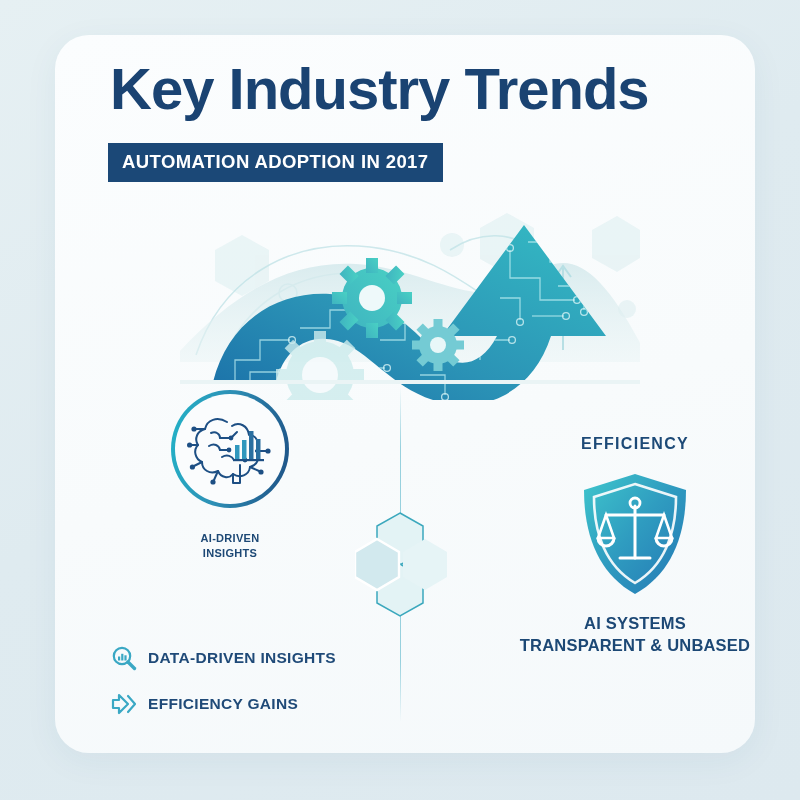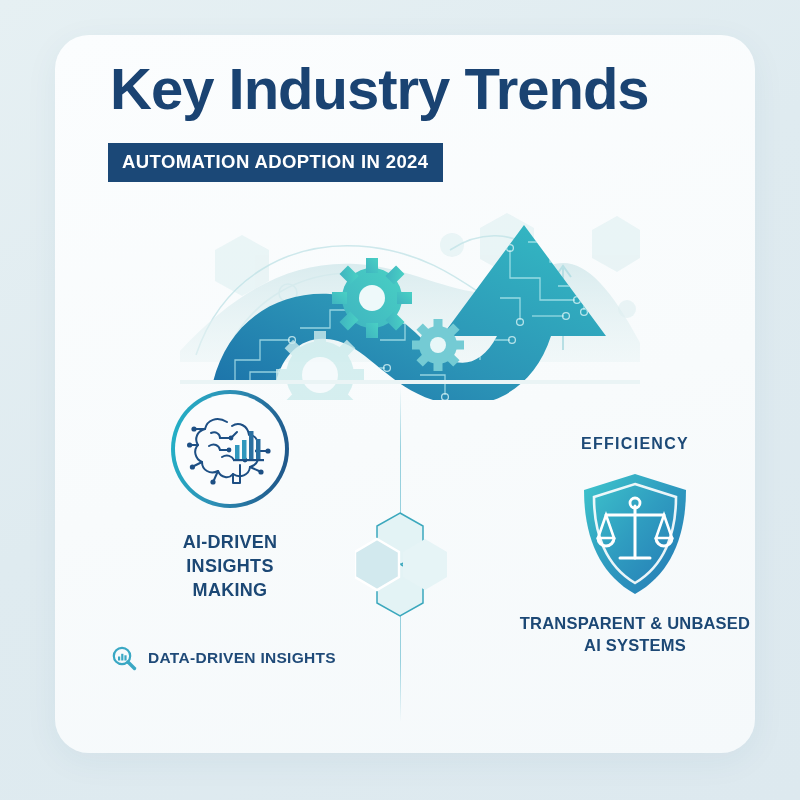--- a/index.html
+++ b/index.html
@@ -59,21 +59,21 @@
     padding:4px;
   }
   .brain-ring-inner{
     width:100%; height:100%; border-radius:50%;
     background:#fafcfd;
     display:flex; align-items:center; justify-content:center;
   }
   .left-label {
     margin-top:23px;
     text-align:center;
-    font-size:18px; font-weight:bold; line-height:1.32;
+    font-size:11px; font-weight:bold; line-height:1.32;
     letter-spacing:.3px; color:#1c4875;
   }
 
   
   .bullets { position:absolute; left:49px; top:600px; width:290px; }
   .bullet { display:flex; align-items:center; height:46px; }
   .bullet-icon { width:40px; flex:0 0 40px; display:flex; align-items:center; justify-content:center; }
   .bullet-text {
     font-size:15.5px; font-weight:bold; letter-spacing:.3px;
     color:#1f4a78; white-space:nowrap; padding-left:4px;
@@ -92,21 +92,21 @@
   }
 </style>
 </head>
 <body>
 
 <div id="canvas">
 
   <div class="card">
 
     <div class="title">Key Industry Trends</div>
-    <div class="badge">AUTOMATION ADOPTION IN 2024</div>
+    <div class="badge">AUTOMATION ADOPTION IN 2017</div>
 
     <div class="hero">
       <svg width="460" height="210" viewBox="0 0 460 210" xmlns="http://www.w3.org/2000/svg">
         <defs>
           <linearGradient id="arrGrad" x1="0" y1="1" x2="1" y2="0">
             <stop offset="0%" stop-color="#1a6fa8"></stop>
             <stop offset="42%" stop-color="#2b93b6"></stop>
             <stop offset="100%" stop-color="#35bcc4"></stop>
           </linearGradient>
           <linearGradient id="gearGrad" x1="0" y1="1" x2="1" y2="0">
@@ -299,41 +299,49 @@
               <rect x="69" y="30" width="4.5" height="20" fill="#2a6fa0"></rect>
               <rect x="46" y="50" width="31" height="2.2" fill="#1d4f84"></rect>
             </g>
           </svg>
         </div>
       </div>
 
       <div class="left-label">
         <div>AI-DRIVEN</div>
         <div>INSIGHTS</div>
-        <div>MAKING</div>
       </div>
     </div>
 
     <div class="bullets">
 
       <div class="bullet">
         <span class="bullet-icon">
           <svg width="26" height="26" viewBox="0 0 26 26" xmlns="http://www.w3.org/2000/svg">
             <circle cx="11" cy="11" r="8.2" fill="none" stroke="#3aa8c4" stroke-width="2.2"></circle>
             <line x1="17" y1="17" x2="23.5" y2="23.5" stroke="#3aa8c4" stroke-width="3.4" stroke-linecap="round"></line>
             <g fill="#3aa8c4">
               <rect x="7" y="11.5" width="2.2" height="4"></rect>
               <rect x="10.2" y="8.8" width="2.2" height="6.7"></rect>
               <rect x="13.4" y="10.3" width="2.2" height="5.2"></rect>
             </g>
           </svg>
         </span>
         <span class="bullet-text">DATA-DRIVEN INSIGHTS</span>
       </div>
 
+      <div class="bullet">
+        <span class="bullet-icon">
+          <svg width="28" height="26" viewBox="0 0 28 26" xmlns="http://www.w3.org/2000/svg">
+            <path d="M3 9 L9 9 L9 4 L18 13 L9 22 L9 17 L3 17 Z" fill="none" stroke="#3aa8c4" stroke-width="2.2" stroke-linejoin="round"></path>
+            <path d="M18 5 L25 13 L18 21" fill="none" stroke="#3aa8c4" stroke-width="2.2" stroke-linecap="round" stroke-linejoin="round"></path>
+          </svg>
+        </span>
+        <span class="bullet-text">EFFICIENCY GAINS</span>
+      </div>
 
     </div>
 
     <div class="right-col">
       <div class="challenges-head">EFFICIENCY</div>
 
       <div class="shield-wrap">
         <svg width="118" height="128" viewBox="0 0 118 128" xmlns="http://www.w3.org/2000/svg">
           <defs>
             <linearGradient id="shGrad" x1="0" y1="0" x2="1" y2="1">
@@ -351,19 +359,19 @@
             <line x1="44" y1="88" x2="74" y2="88"></line>
             <path d="M30 45 L22 68 L38 68 Z" stroke-width="2.6"></path>
             <path d="M88 45 L80 68 L96 68 Z" stroke-width="2.6"></path>
             <path d="M22 68 A8 8 0 0 0 38 68"></path>
             <path d="M80 68 A8 8 0 0 0 96 68"></path>
           </g>
         </svg>
       </div>
 
       <div class="right-label">
+        <div>AI SYSTEMS</div>
         <div>TRANSPARENT &amp; UNBASED</div>
-        <div>AI SYSTEMS</div>
       </div>
     </div>
 
   </div>
 </div>
 
 </body></html>

